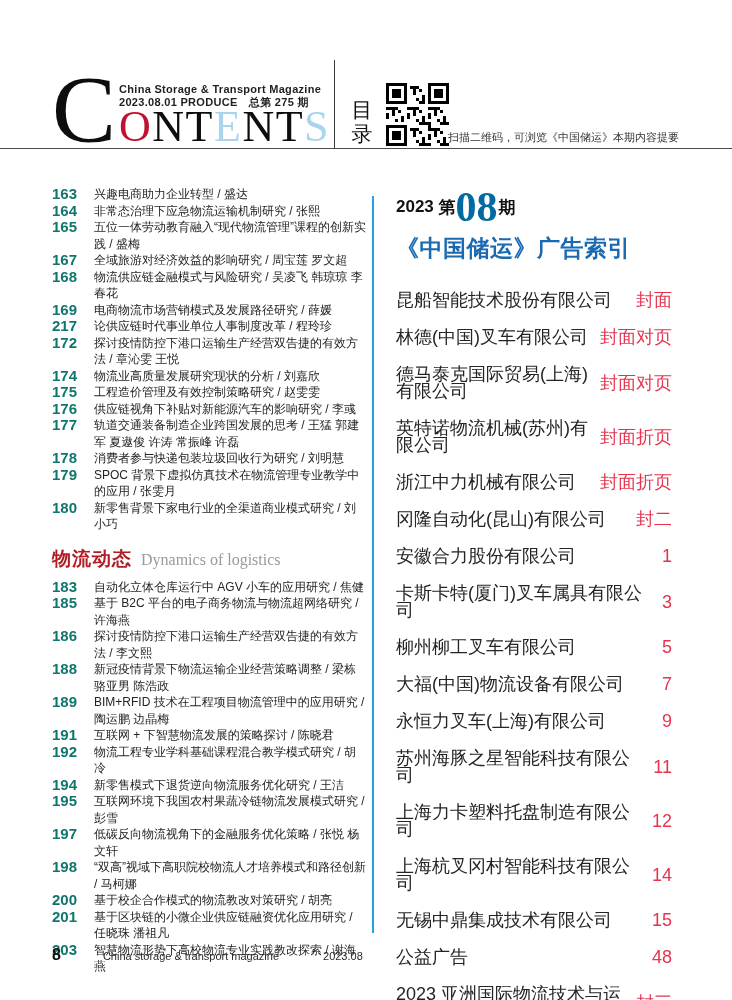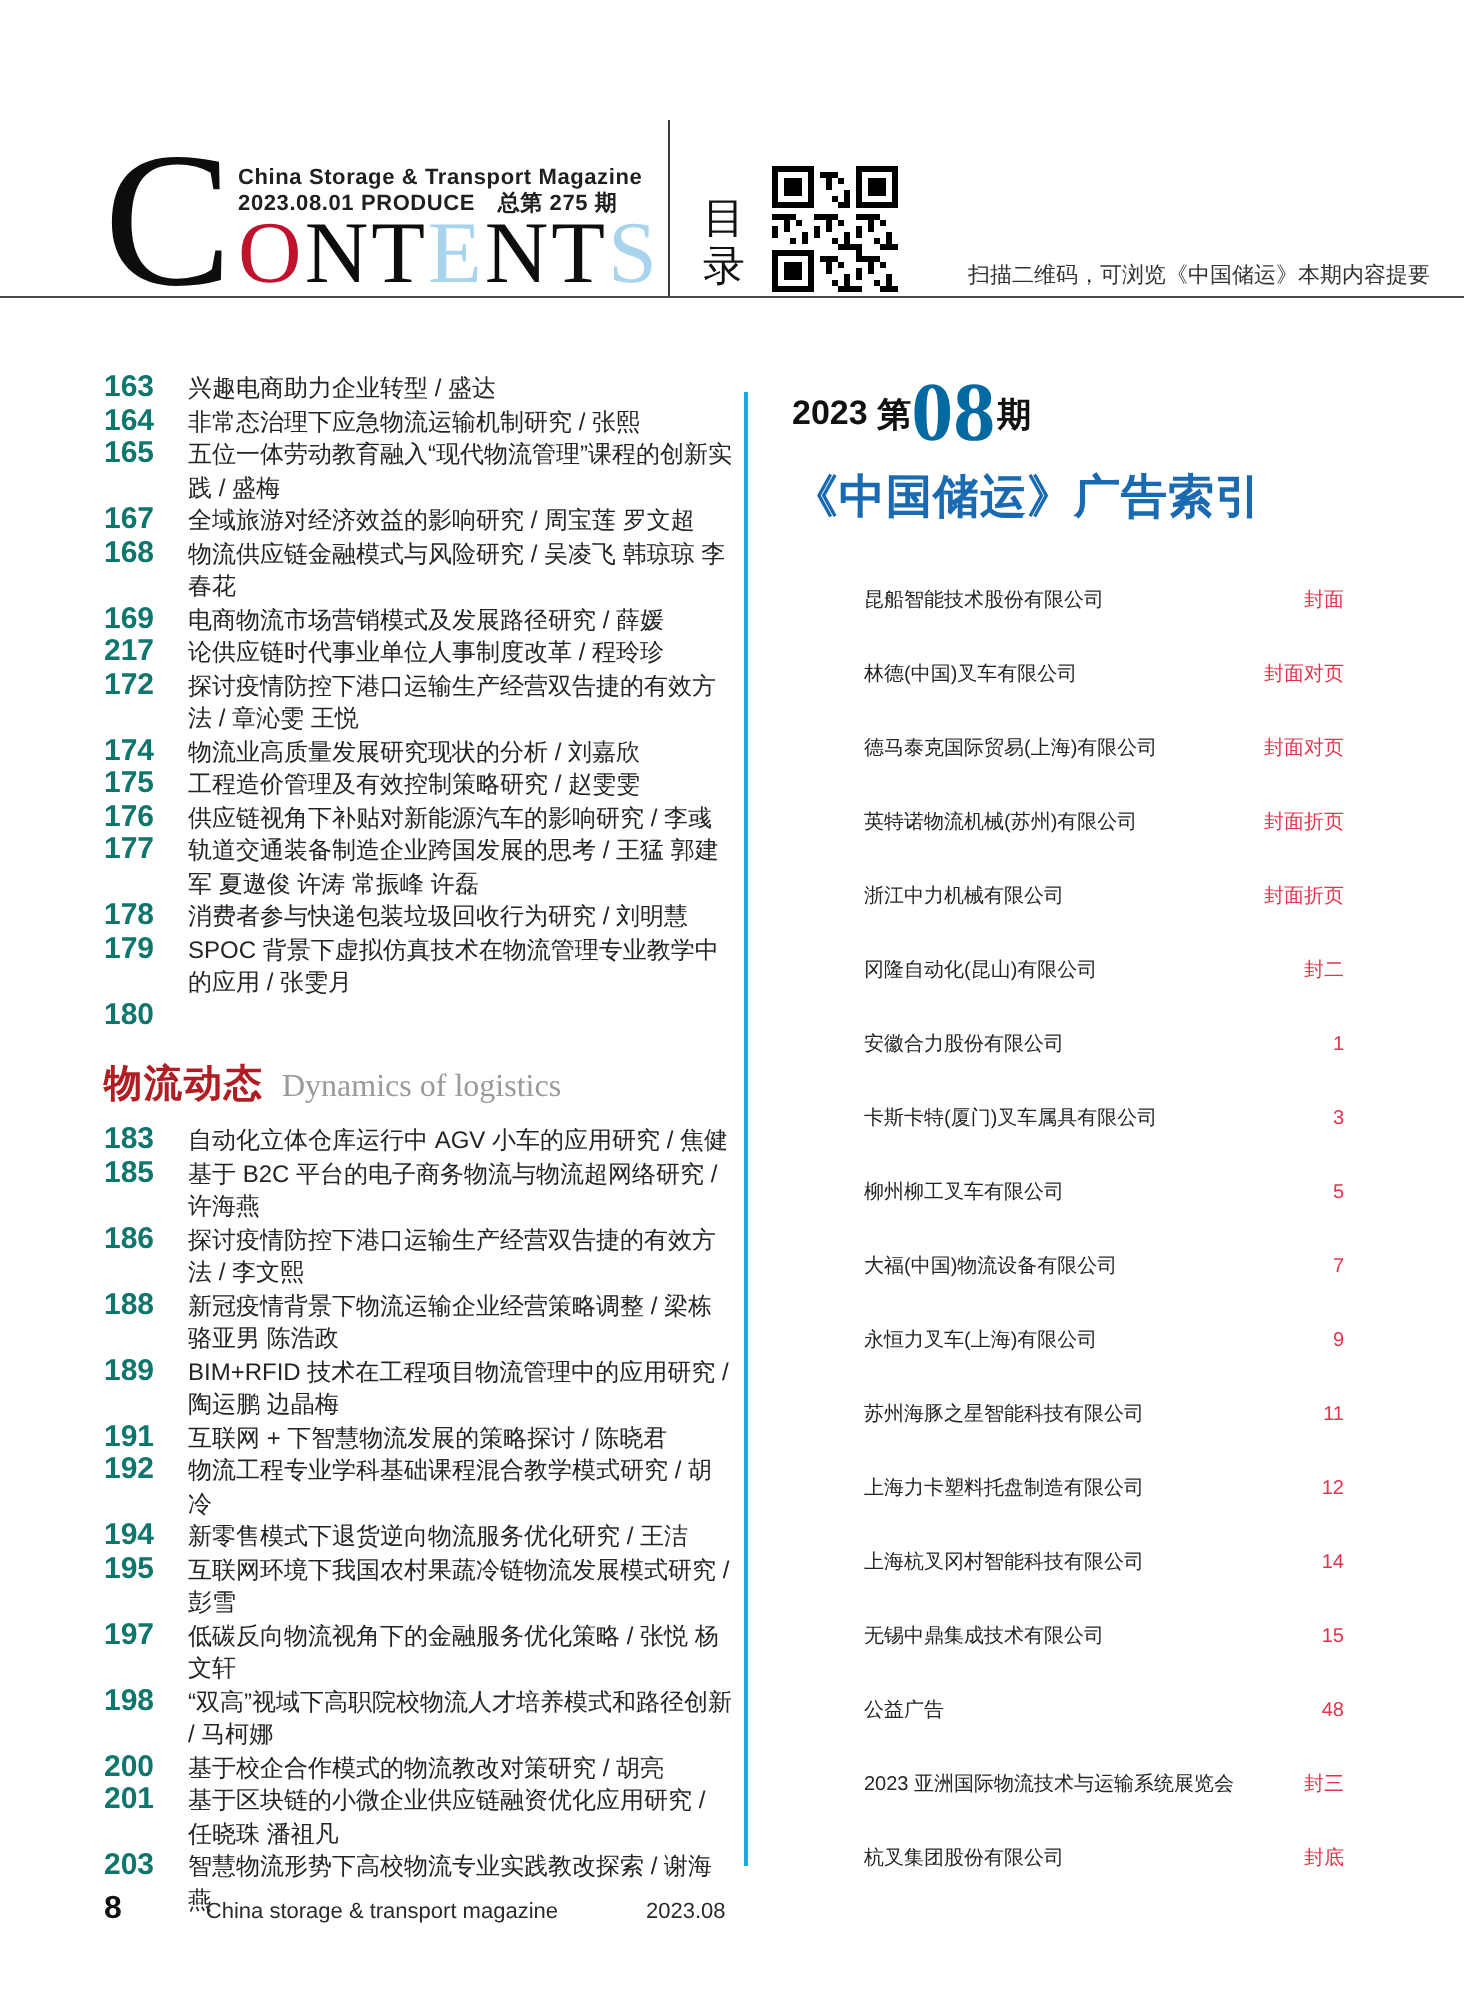--- a/index.html
+++ b/index.html
@@ -14,37 +14,37 @@
   .logo-c{font-family:"Liberation Serif",serif;font-size:96px;line-height:76px;color:#0d0d0d;}
   .logo-right{margin-left:3px;padding-bottom:2px;}
   .mag-lines{font-size:11px;line-height:12.5px;letter-spacing:.3px;color:#1f1f1f;white-space:nowrap;font-weight:bold;}
   .ontents{font-family:"Liberation Serif",serif;font-size:44px;line-height:38px;letter-spacing:1.5px;color:#0d0d0d;white-space:nowrap;}
   .lt-red{color:#c0122d;}
   .lt-blue{color:#a9d4ee;}
   .header-vrule{position:absolute;left:334px;top:60px;width:1px;height:88px;background:#3a3a3a;}
   .mulu{position:absolute;left:349px;top:98px;width:26px;text-align:center;font-size:21px;line-height:24px;color:#111;}
   .qr{position:absolute;left:386px;top:83px;width:63px;height:63px;}
   .qr svg{display:block;}
-  .qr-caption{position:absolute;left:484px;top:130px;font-size:11px;color:#333;white-space:nowrap;}
+  .qr-caption{position:absolute;left:448px;top:130px;font-size:11px;color:#333;white-space:nowrap;}
   
   .left-col{position:absolute;left:52px;top:186px;width:314px;}
   .article-row{display:flex;font-size:12px;line-height:16.5px;color:#242424;}
   .article-page{flex:none;width:28px;font-weight:bold;font-size:15px;color:#0f766e;}
   .article-title{flex:1;margin-left:14px;}
   .section-head{margin:13px 0 7px 0;white-space:nowrap;}
   .section-zh{font-size:19px;font-weight:bold;color:#b01e24;letter-spacing:1px;}
   .section-en{font-size:16px;font-family:"Liberation Serif",serif;color:#9a9a9a;margin-left:9px;}
   
   .blue-divider{position:absolute;left:372px;top:196px;width:2px;height:737px;background:#22a5e0;}
   .right-col{position:absolute;left:396px;top:190px;width:276px;}
   .issue-line{display:flex;align-items:center;font-size:17px;font-weight:bold;color:#111;}
   .issue-num{font-family:"Liberation Serif",serif;font-size:42px;font-weight:bold;color:#0369a1;line-height:34px;margin:0 1px 0 0;}
   .ad-title{margin-top:9px;font-size:23px;font-weight:bold;color:#1a6ab2;letter-spacing:.5px;white-space:nowrap;}
   .ad-list{margin-top:28px;}
-  .ad-row{display:flex;justify-content:space-between;align-items:flex-start;font-size:10px;line-height:17px;margin-bottom:20px;color:#242424;margin-left:36px;}
+  .ad-row{display:flex;justify-content:space-between;align-items:center;font-size:18px;line-height:17px;margin-bottom:20px;color:#242424;}
   .ad-name{padding-right:8px;}
   .ad-page{color:#e5334d;white-space:nowrap;}
   
   .footer{position:absolute;left:52px;top:946px;display:flex;align-items:baseline;font-size:11px;color:#2a2a2a;}
   .footer-page{font-size:16px;font-weight:bold;color:#111;margin-right:42px;}
   .footer-issue{margin-left:44px;}
 </style>
 </head>
 <body>
 
@@ -241,20 +241,21 @@
         <span class="article-title">消费者参与快递包装垃圾回收行为研究 / 刘明慧</span>
       </div>
 
       <div class="article-row">
         <span class="article-page">179</span>
         <span class="article-title">SPOC 背景下虚拟仿真技术在物流管理专业教学中的应用 / 张雯月</span>
       </div>
 
       <div class="article-row">
         <span class="article-page">180</span>
+        <span class="article-title">新零售背景下家电行业的全渠道商业模式研究 / 刘小巧</span>
       </div>
     </div>
 
   <div class="section-head">
     <span class="section-zh">物流动态</span><span class="section-en">Dynamics of logistics</span>
   </div>
 
   <div>
 
 

